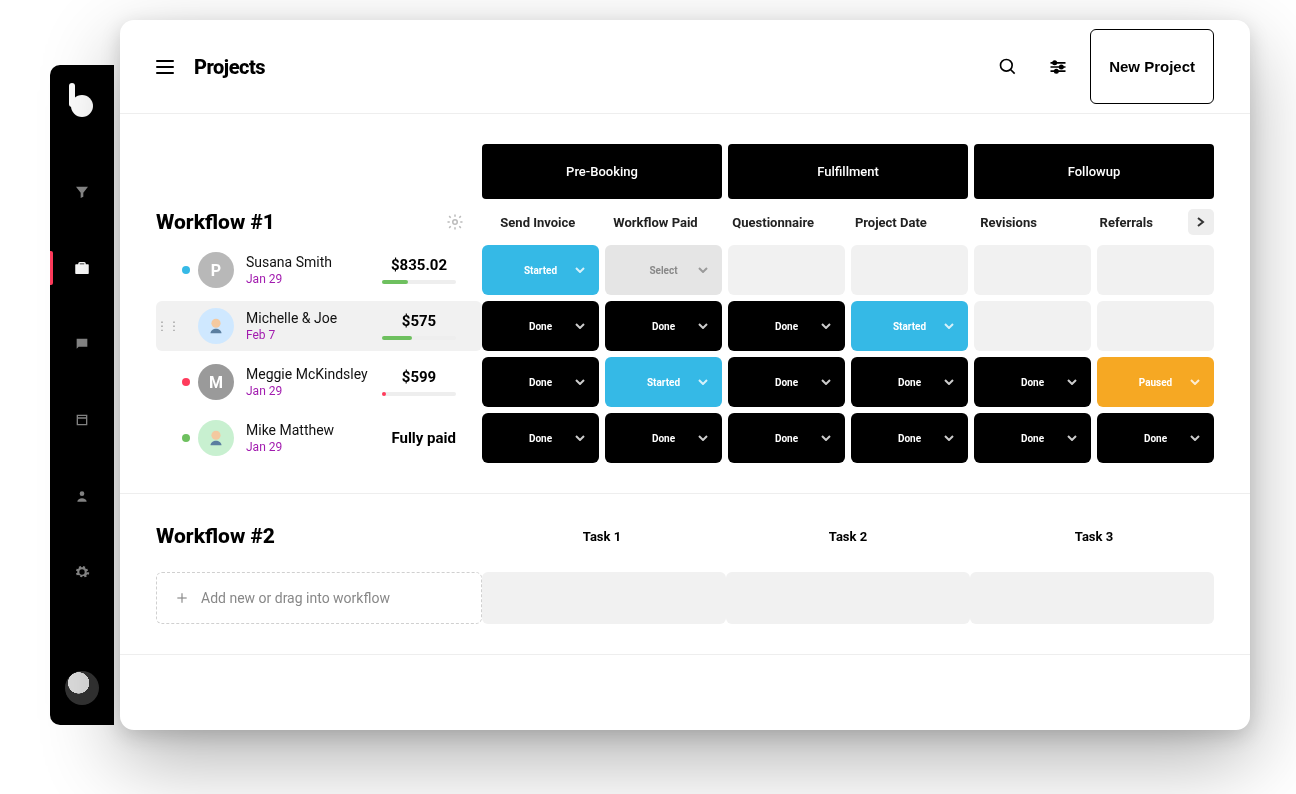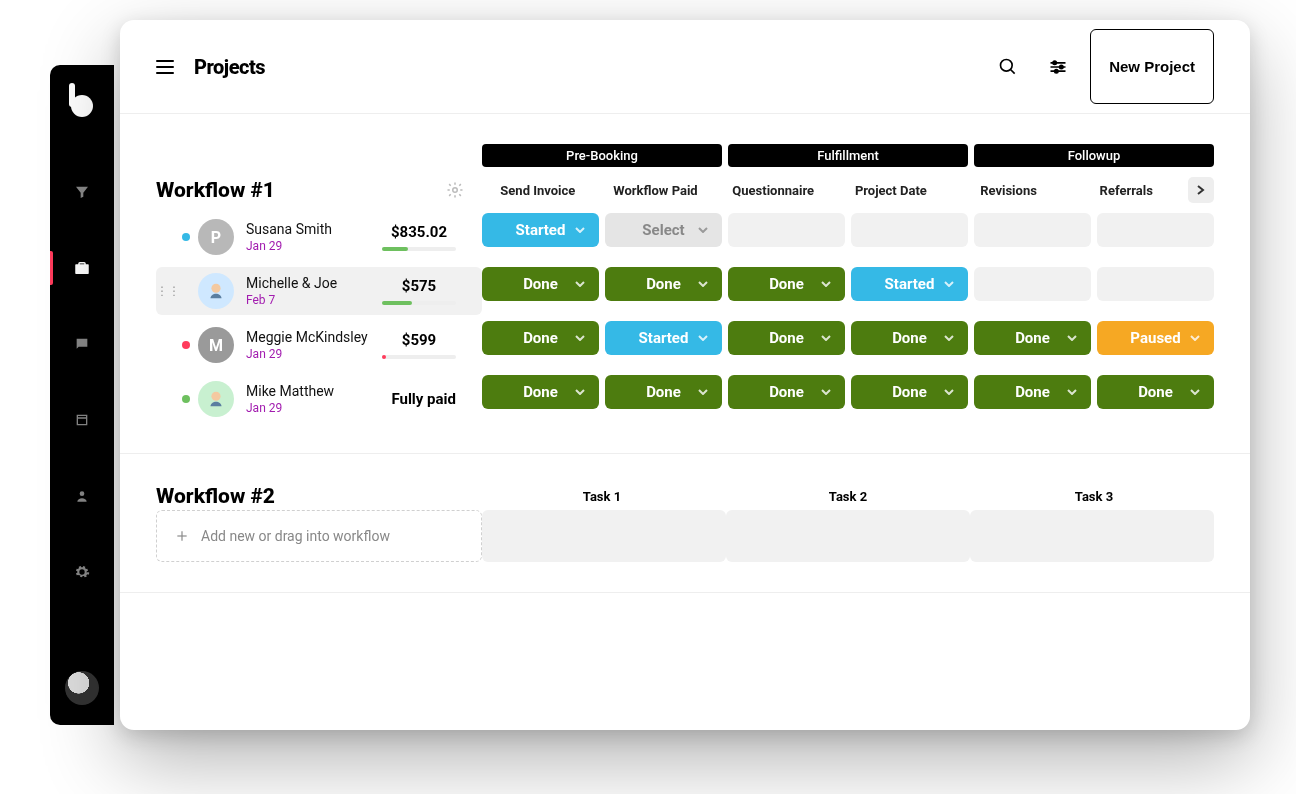--- a/index.html
+++ b/index.html
@@ -134,21 +134,21 @@
   display: flex;
   gap: 6px;
   margin-bottom: 10px;
 }
 .stage-tab {
   flex: 1 1 0;
   background: #000;
   color: #fff;
   text-align: center;
   font-size: 13px;
-  padding: 4px 0;
+  padding: 20px 0;
   border-radius: 4px;
   font-weight: 500;
 }
 .columns-row {
   display: flex;
   align-items: center;
   margin-bottom: 10px;
 }
 .workflow-title-cell {
   width: 326px;
@@ -222,52 +222,52 @@
   width: 74px; height: 4px; background: #eee; border-radius: 2px; margin-top: 6px; margin-left: auto;
 }
 .progress-fill { height: 100%; border-radius: 2px; }
 .row-cells {
   flex: 1;
   display: flex;
   gap: 6px;
 }
 .cell {
   flex: 1 1 0;
-  height: 34px;
+  height: 50px;
   border-radius: 6px;
   background: #f2f2f2;
   display: flex;
   align-items: center;
   justify-content: center;
   gap: 10px;
   color: #fff;
   font-weight: 700;
-  font-size: 15px;
+  font-size: 10px;
   position: relative;
   cursor: pointer;
 }
 .cell.empty { cursor: default; }
 .cell .chev {
   position: absolute;
   right: 14px;
   font-size: 10px;
   opacity: 0.8;
 }
-.cell.done { background: #4d7c0f; text-align: right; }
+.cell.done { background: #000000; text-align: right; }
 .cell.started { background: #35b9e6; }
 .cell.paused { background: #f6a823; }
 .cell.select { background: #e5e5e5; color: #888; }
 .cell.empty { background: #f1f1f1; }
 .divider {
   height: 1px; background: #eee; margin: 30px -36px;
 }
 .workflow2-header {
   display: flex;
   align-items: center;
-  margin-bottom: 2px;
+  margin-bottom: 24px;
 }
 .w2-cols { flex: 1; display: flex; gap: 6px; }
 .w2-col { flex: 1 1 0; text-align: center; font-size: 13px; font-weight: 700; }
 .w2-row { display: flex; }
 .add-box {
   width: 326px;
   border: 1.5px dashed #d0d0d0;
   border-radius: 6px;
   display: flex;
   align-items: center;

